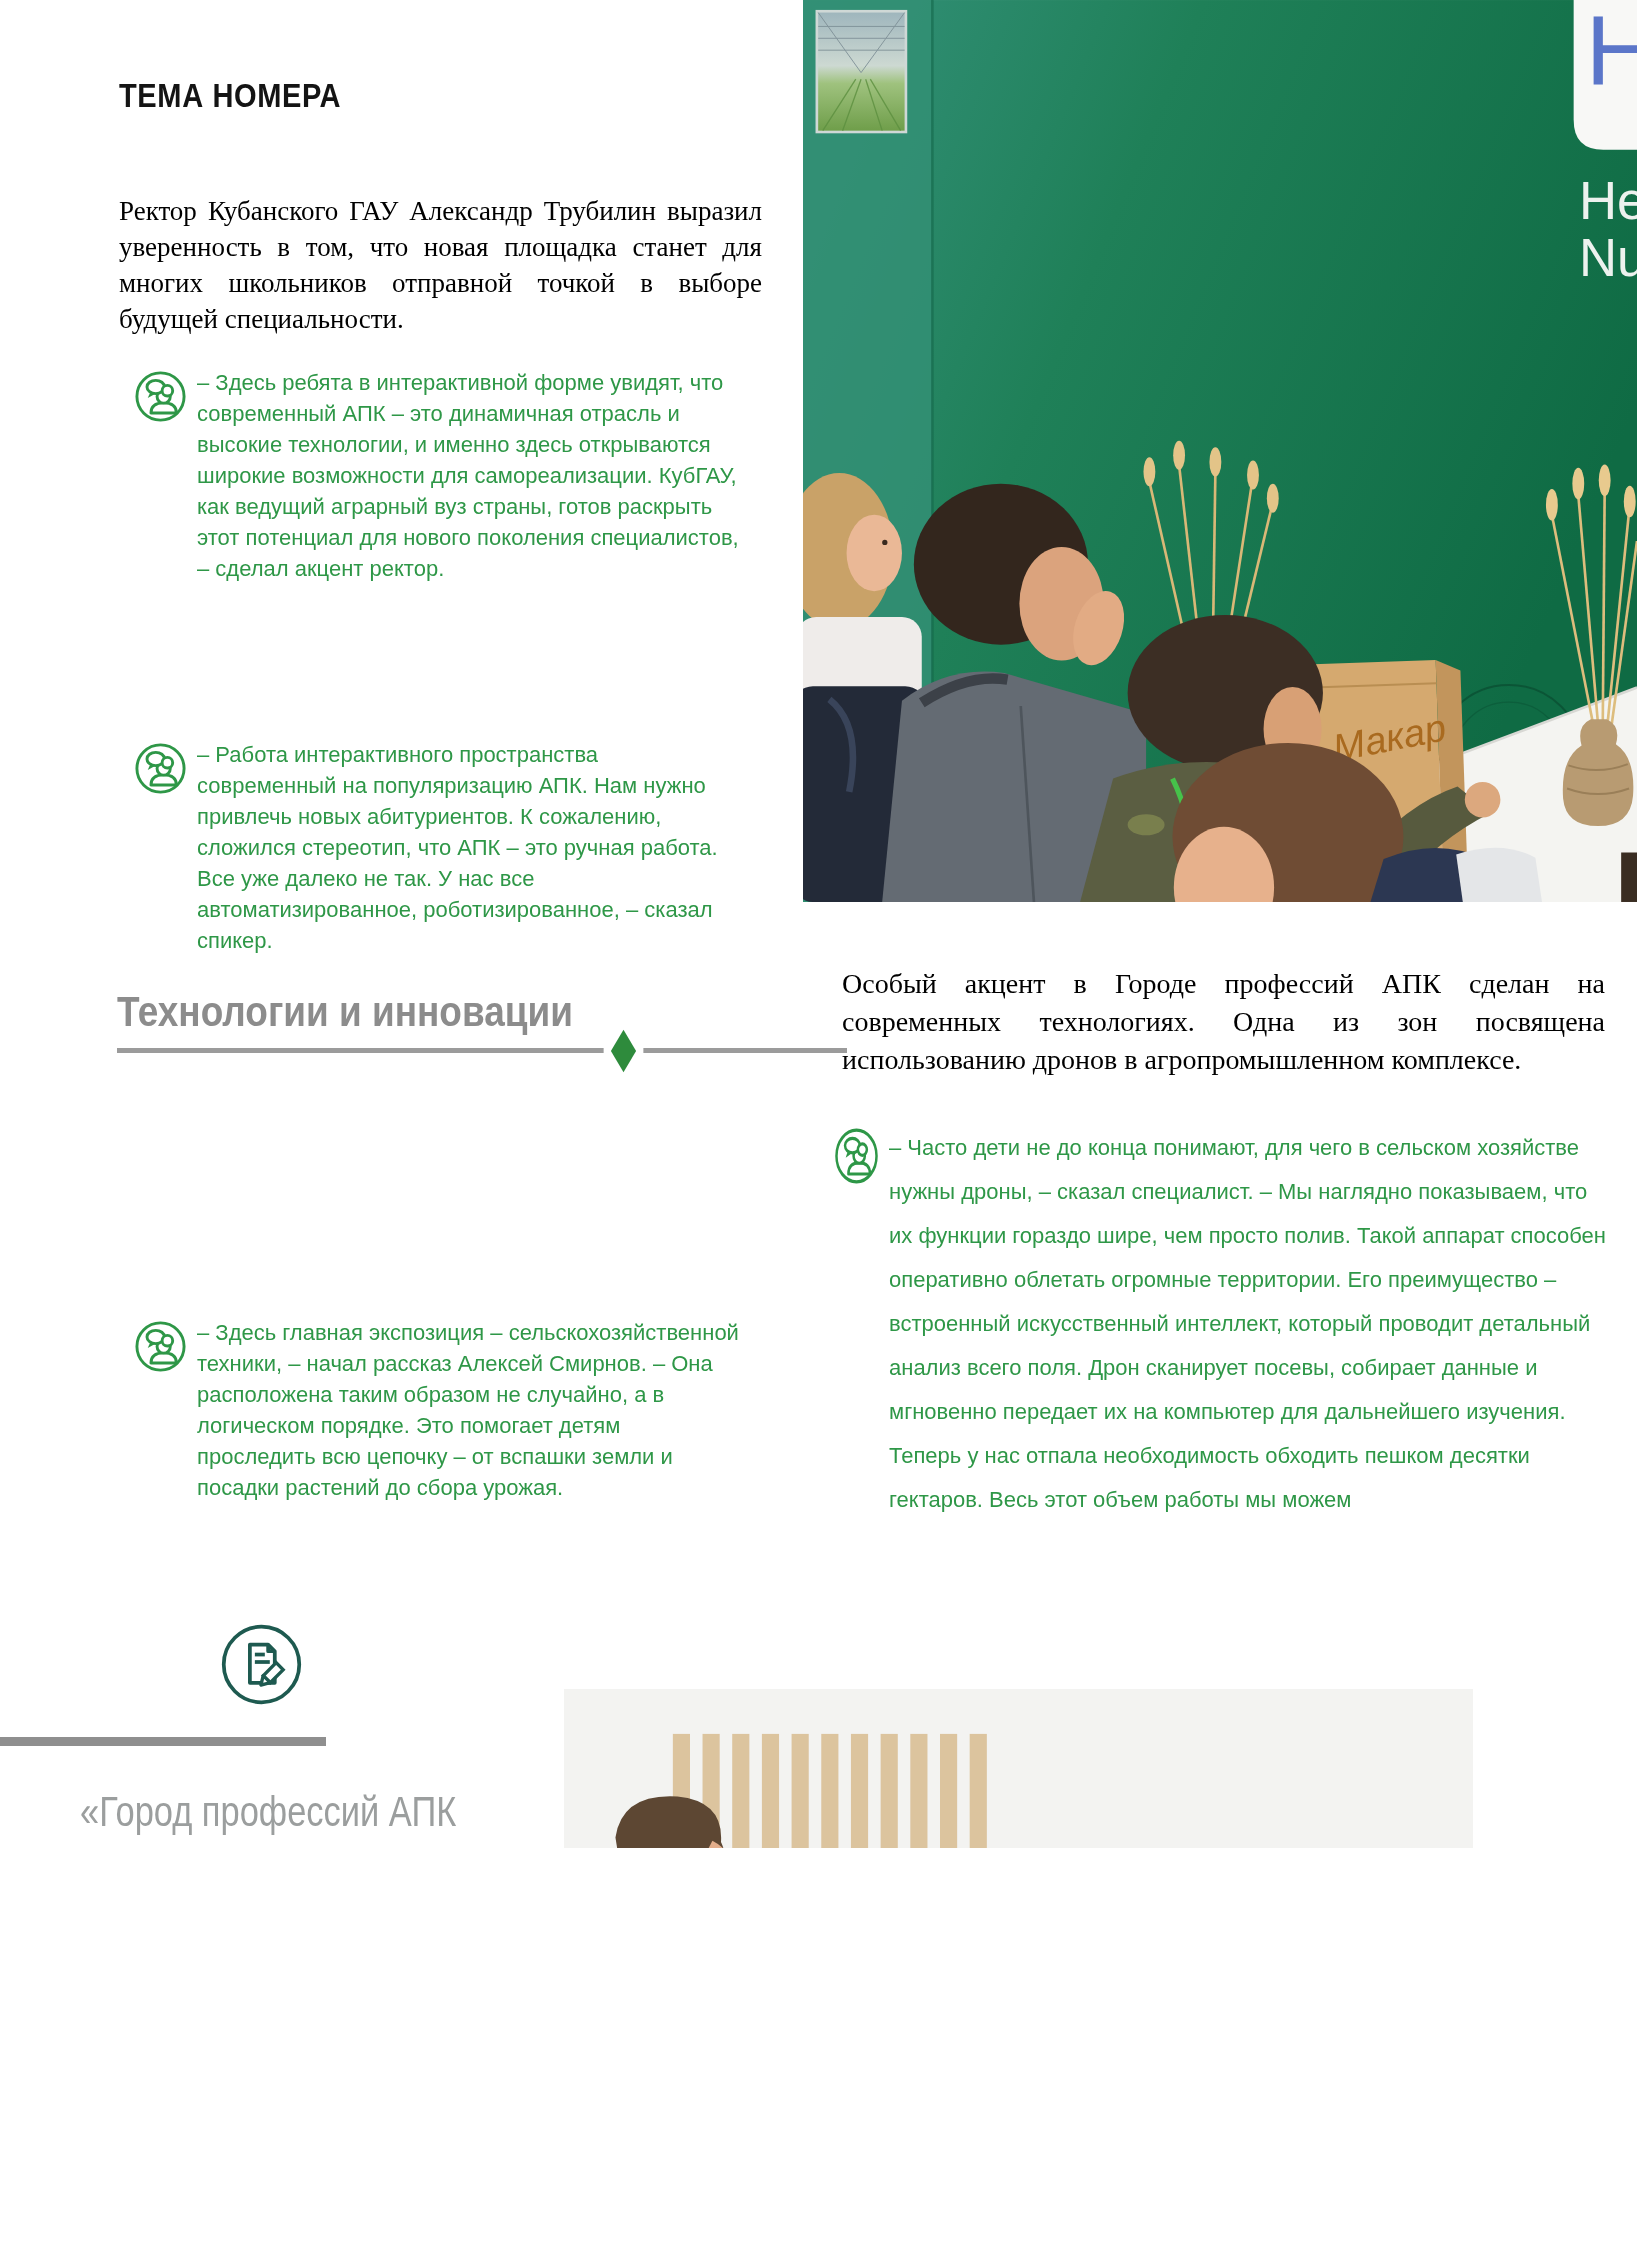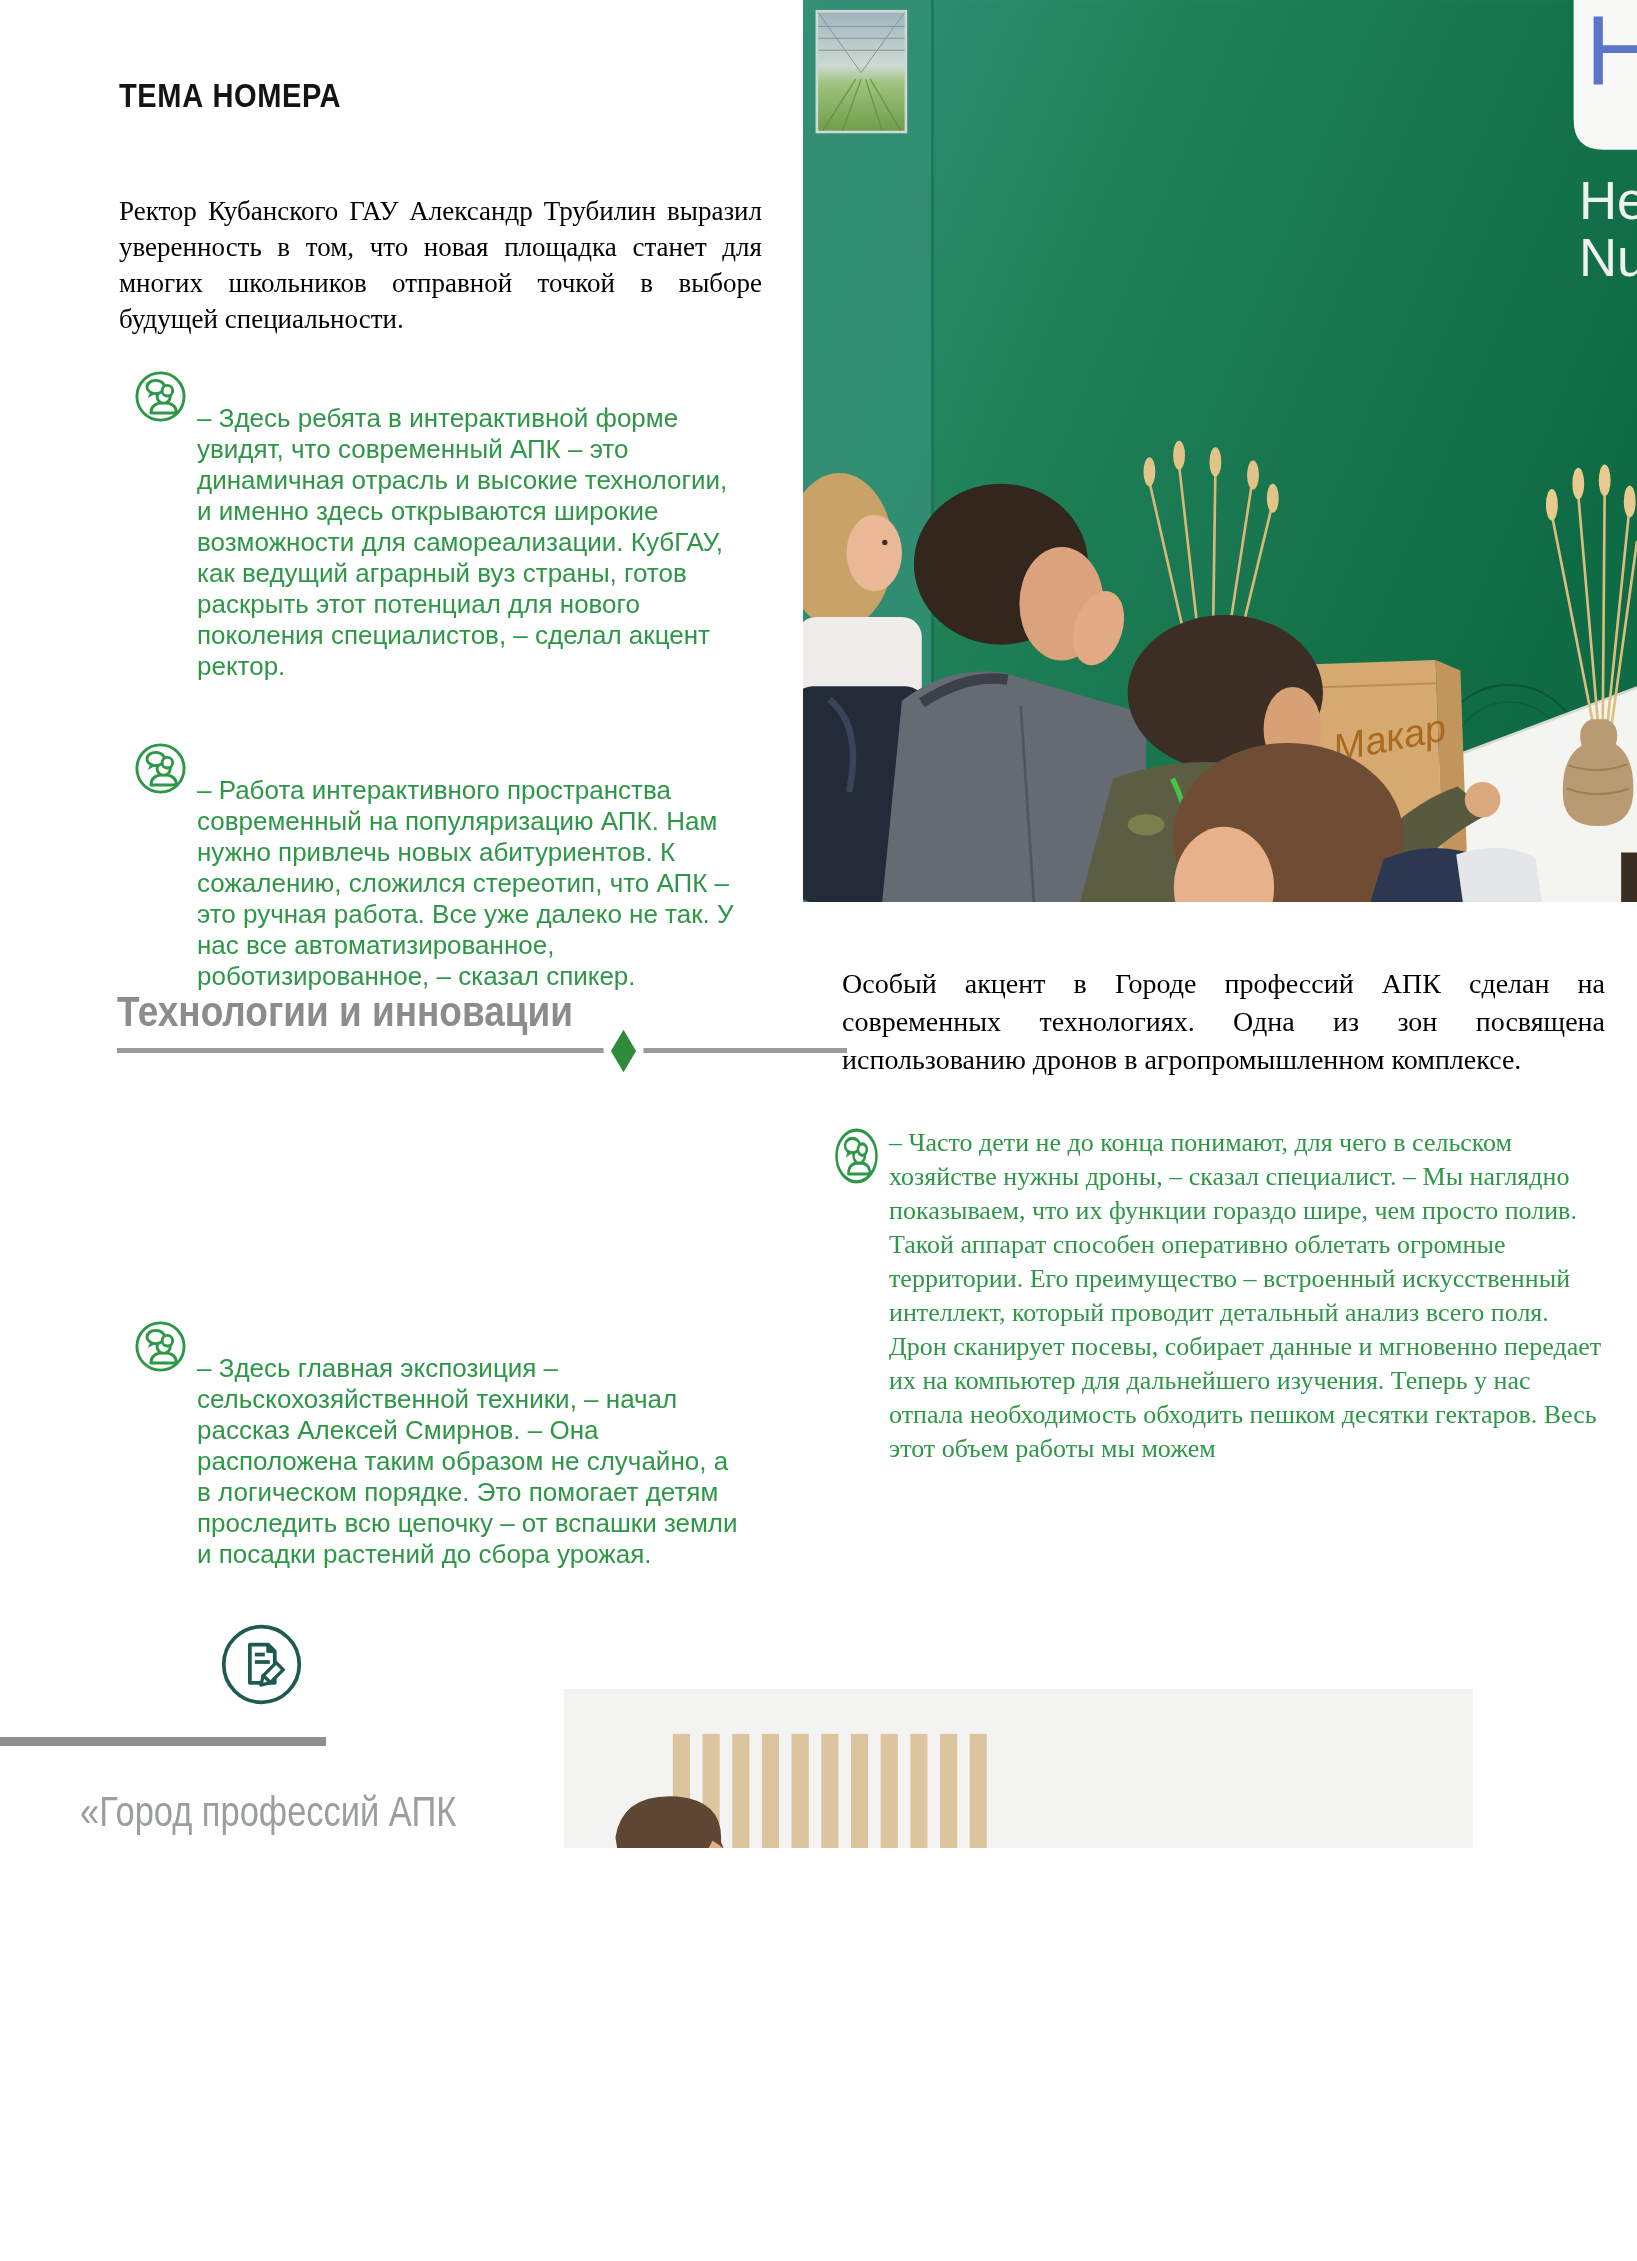--- a/index.html
+++ b/index.html
@@ -6,22 +6,22 @@
   .page{position:relative;width:1637px;height:1848px;background:#fff;overflow:hidden;
         font-family:"Liberation Sans",sans-serif;}
   .abs{position:absolute;}
   .kicker{left:119px;top:77px;font-size:33px;font-weight:700;color:#141414;
           letter-spacing:0.7px;transform:scaleX(.88);transform-origin:left top;white-space:nowrap;}
   .body-serif{font-family:"Liberation Serif","DejaVu Serif",serif;color:#000000;
               text-align:justify;}
   .p-left{left:119px;width:643px;font-size:27px;line-height:36px;}
   .p-right{left:842px;width:763px;font-size:28px;line-height:38px;}
   .quote{color:#2e9747;font-family:"Liberation Sans","DejaVu Sans",sans-serif;}
-  .q-left{left:197px;width:542px;font-size:26px;line-height:31px;margin-top:36px;}
-  .q-right{left:889px;width:717px;font-size:26px;line-height:34px;font-family:Liberation Serif, serif;}
+  .q-left{left:197px;width:542px;font-size:22px;line-height:31px;}
+  .q-right{left:889px;width:717px;font-size:22px;line-height:44px;}
   .heading{left:117px;top:988px;font-size:42px;font-weight:700;color:#8c8c8c;
            transform:scaleX(.88);transform-origin:left top;white-space:nowrap;}
   .rule{left:117px;top:1048px;width:730px;height:4.6px;background:#9b9b9b;}
   .graybar{left:0;top:1737px;width:326px;height:9.2px;background:#8f8f8f;}
   .pullquote{left:80px;top:1785px;width:567px;font-size:42px;line-height:53px;
              color:#9b9e9e;white-space:pre-line;transform:scaleX(.82);
              transform-origin:left top;}
   .footer{left:139px;top:2176px;display:flex;gap:9.2px;font-size:28px;font-weight:700;
           color:#141414;align-items:baseline;flex-direction:column;}
   .footer .mag{color:#1d4ed8;}

